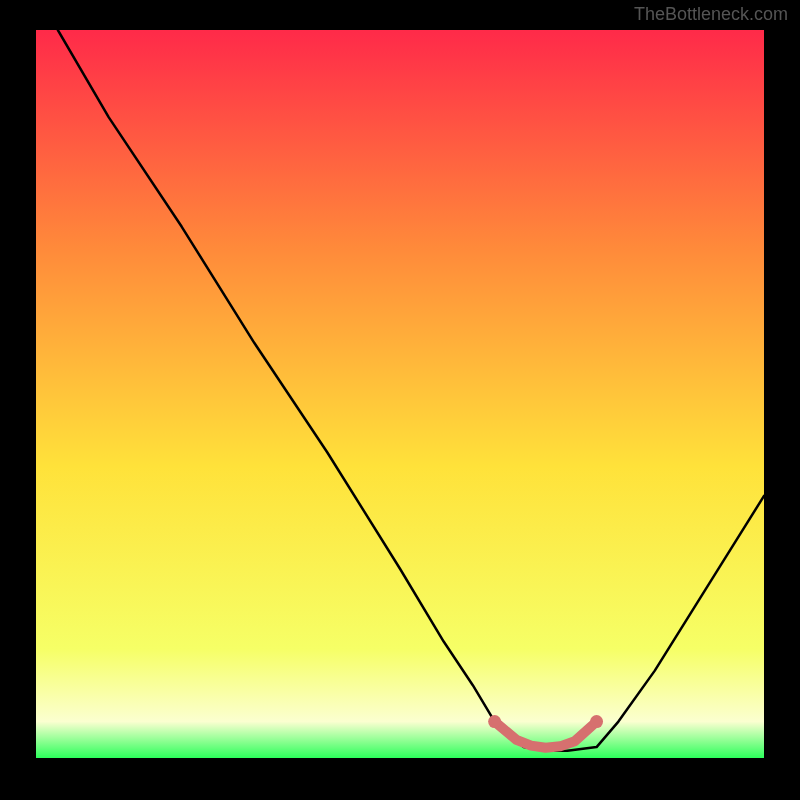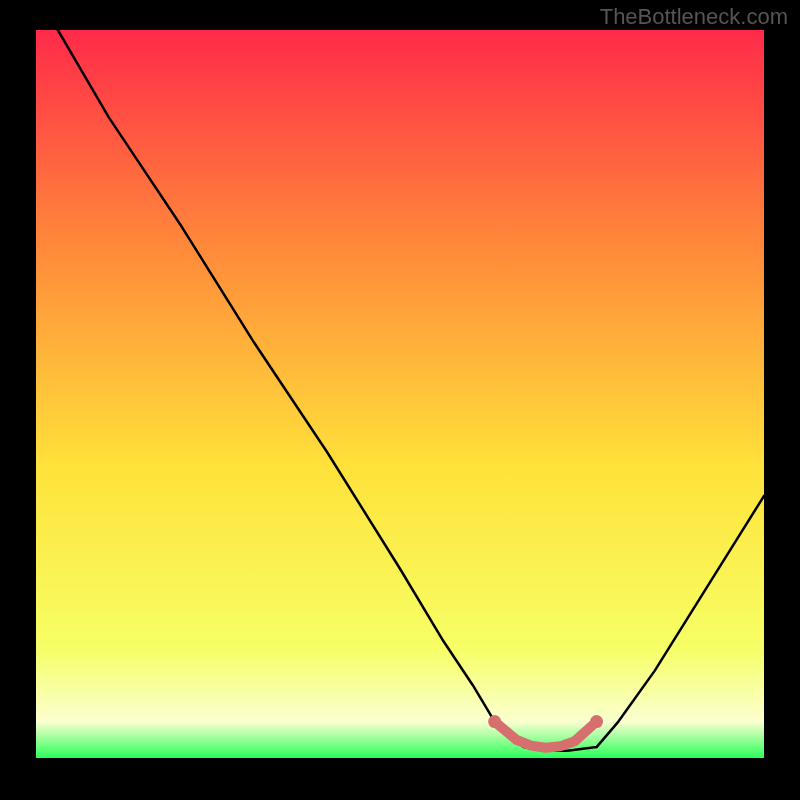--- a/index.html
+++ b/index.html
@@ -14,21 +14,21 @@
   .stage {
     position: relative;
     width: 800px;
     height: 800px;
   }
   .watermark {
     position: absolute;
     top: 4px;
     right: 12px;
     color: #555;
-    font-size: 22px;
+    font-size: 18px;
     font-weight: 500;
     z-index: 10;
   }
   .plot {
     position: absolute;
     left: 36px;
     top: 30px;
     width: 728px;
     height: 728px;
     overflow: hidden;

